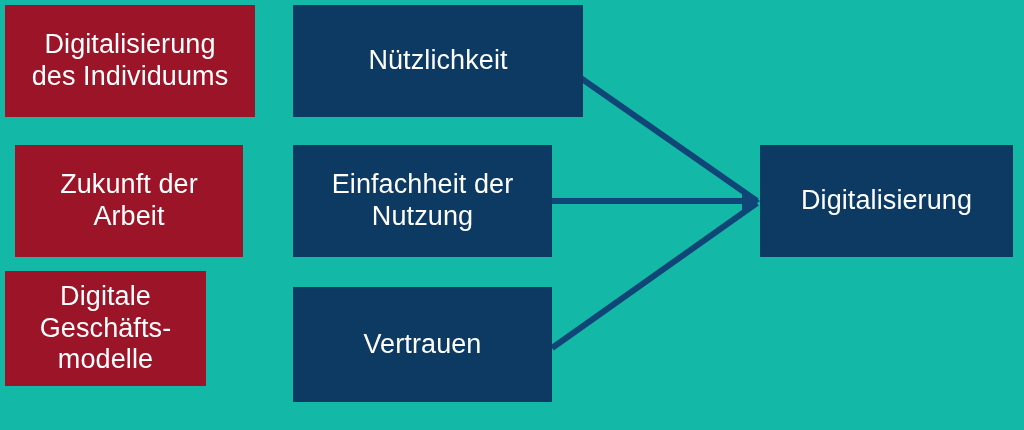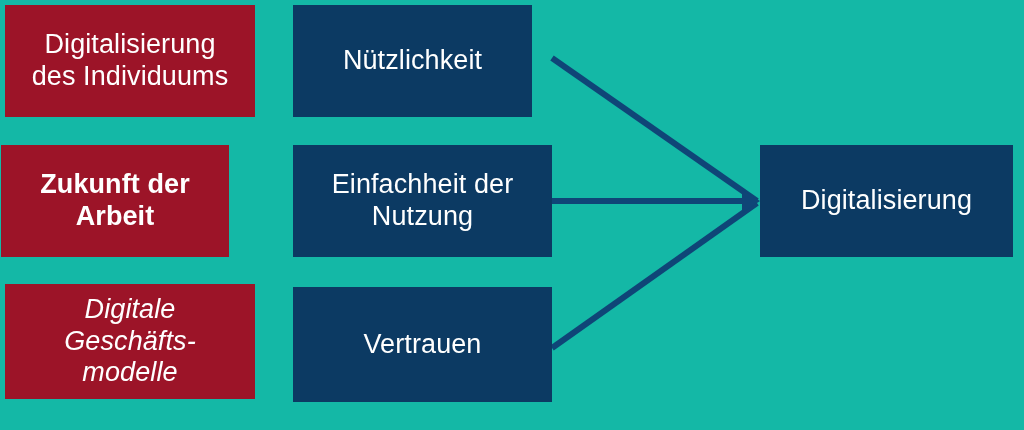--- a/index.html
+++ b/index.html
@@ -33,25 +33,25 @@
   .node .label {
     white-space: pre-line;
     display: block;
     width: 100%;
   }
   .node-red  { background: #9C1428; }
   .node-blue { background: #0C3A63; }
 
   
   #node-driver-individual  { left: 5px;  top: 5px;   width: 250px; height: 112px; }
-  #node-driver-work        { left: 1px;  top: 145px; width: 228px; height: 112px; font-weight: bold; }
-  #node-driver-business    { left: 5px;  top: 284px; width: 250px; height: 115px; font-style: italic; }
+  #node-driver-work        { left: 15px;  top: 145px; width: 228px; height: 112px; }
+  #node-driver-business    { left: 5px;  top: 271px; width: 201px; height: 115px; }
 
   
-  #node-factor-usefulness  { left: 293px; top: 5px;   width: 239px; height: 112px; }
+  #node-factor-usefulness  { left: 293px; top: 5px;   width: 290px; height: 112px; }
   #node-factor-ease        { left: 293px; top: 145px; width: 259px; height: 112px; }
   #node-factor-trust       { left: 293px; top: 287px; width: 259px; height: 115px; }
 
   
   #node-outcome            { left: 760px; top: 145px; width: 253px; height: 112px; }
 
   #connectors {
     position: absolute;
     left: 0;
     top: 0;

